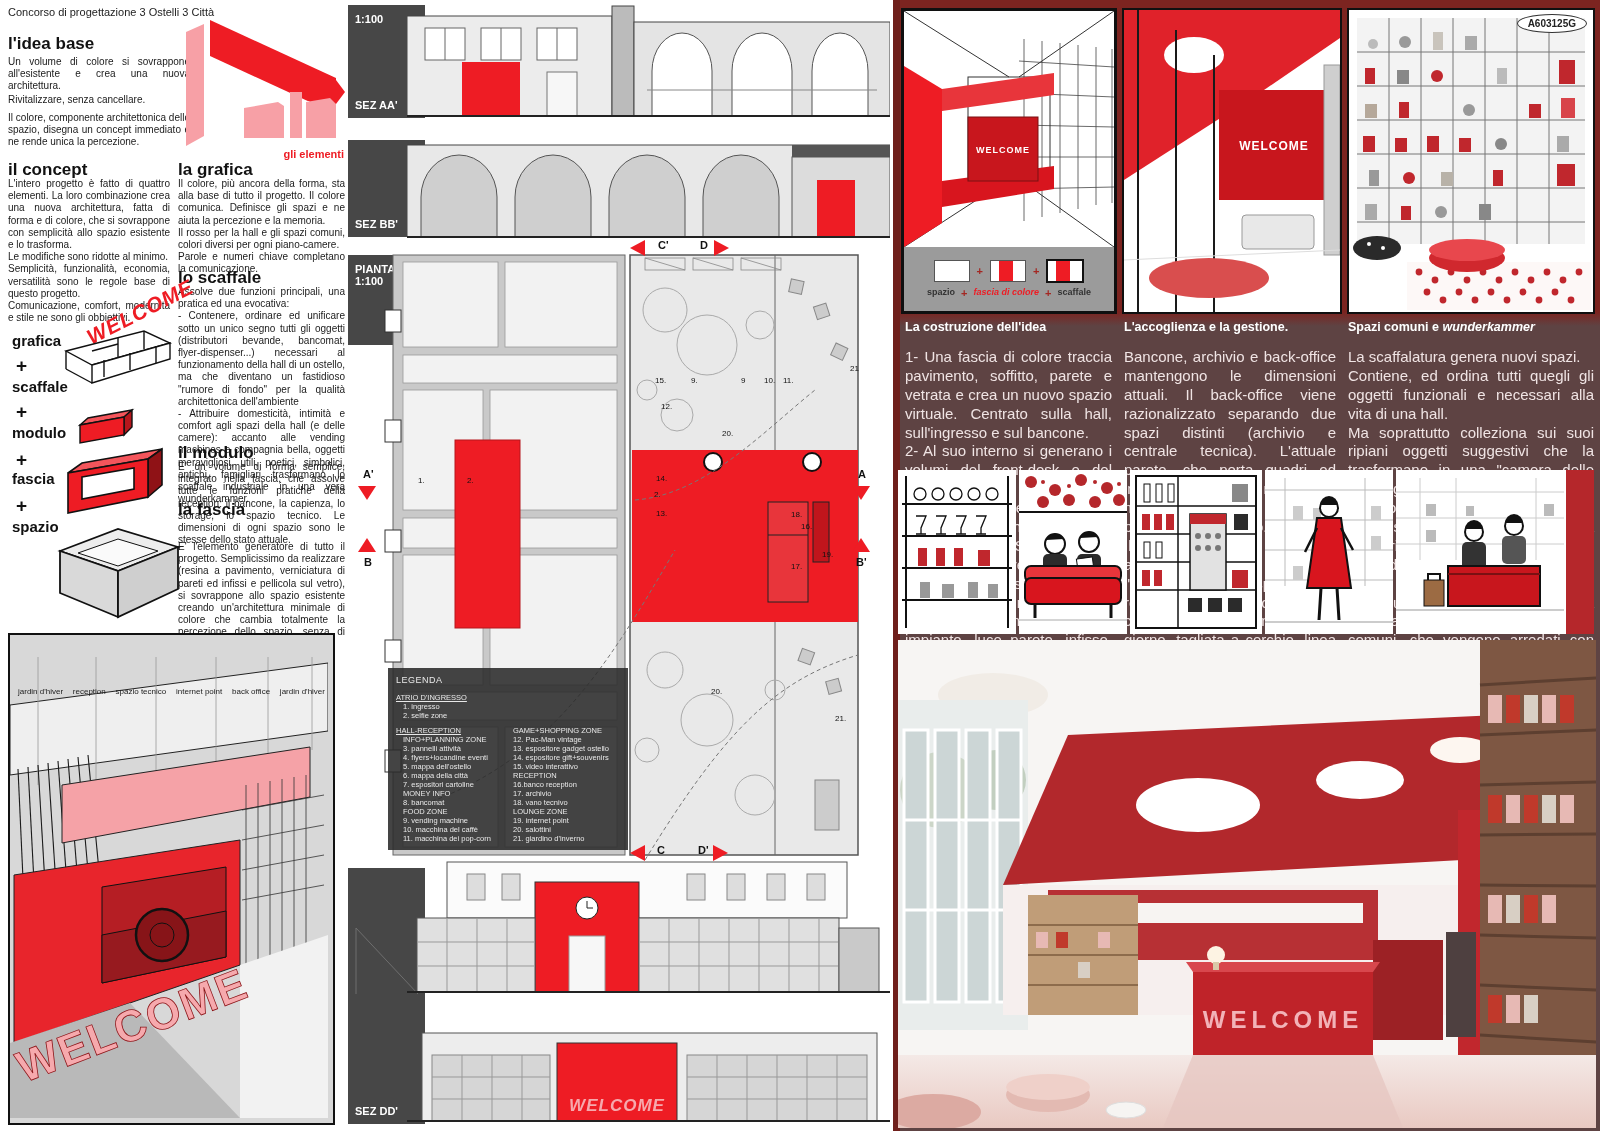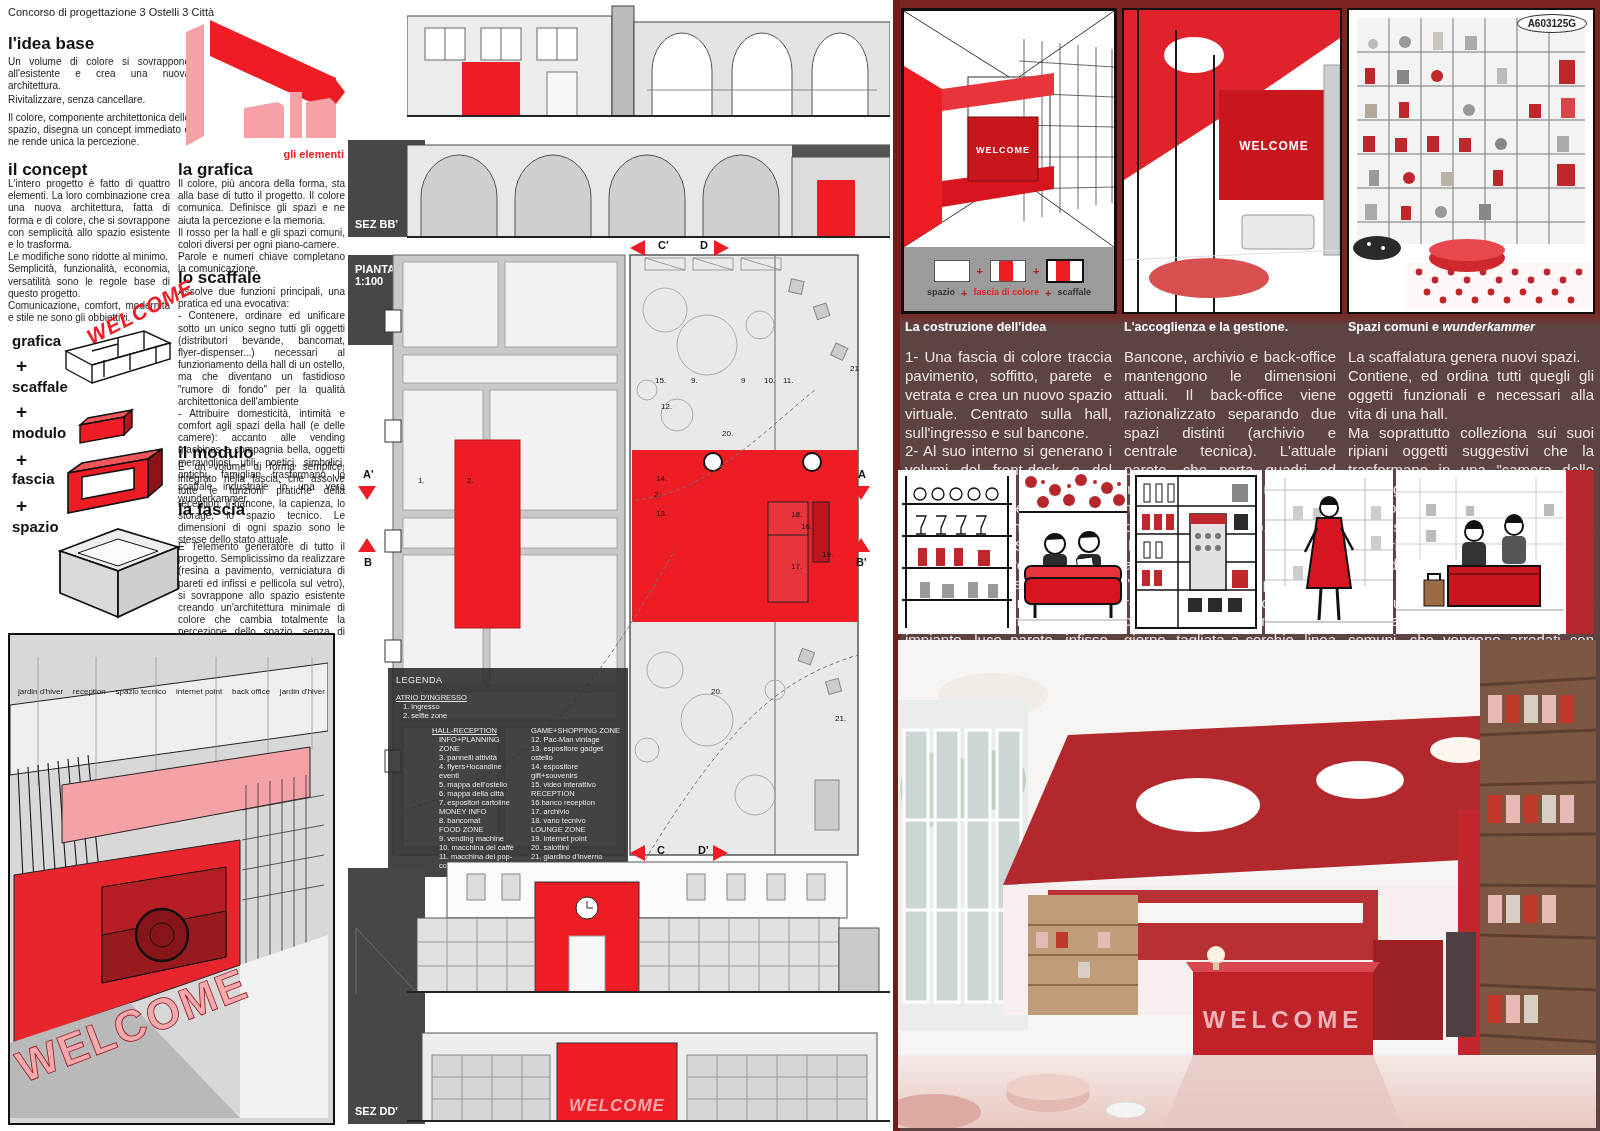--- a/index.html
+++ b/index.html
@@ -2,36 +2,36 @@
 <html><head>
 <meta charset="utf-8">
 <style>
   html,body{margin:0;padding:0;background:#888;}
   .board{position:relative;width:1600px;height:1131px;background:#fff;overflow:hidden;
          font-family:"Liberation Sans",sans-serif;color:#111;}
   .abs{position:absolute;}
   .h{font-weight:bold;font-size:17px;}
   .p{font-size:10px;line-height:1.22;text-align:justify;white-space:pre-line;color:#1a1a1a;}
   .title{font-size:11px;color:#222;}
-  .red{color:#ee1c24;}
+  .red{color:#ee1c24;font-style:italic;}
   
   .secblock{position:absolute;background:#474747;color:#fff;}
   .seclabel{position:absolute;left:7px;bottom:7px;font-weight:bold;font-size:11px;white-space:pre-line;}
   .sectop{position:absolute;left:7px;top:8px;font-weight:bold;font-size:11px;white-space:pre-line;}
   .mk{position:absolute;font-weight:bold;font-size:11px;color:#111;}
   .tri{position:absolute;width:0;height:0;}
   .tri-l{border-top:8px solid transparent;border-bottom:8px solid transparent;border-right:15px solid #ee1c24;}
   .tri-r{border-top:8px solid transparent;border-bottom:8px solid transparent;border-left:15px solid #ee1c24;}
   .tri-u{border-left:9px solid transparent;border-right:9px solid transparent;border-bottom:14px solid #ee1c24;}
   .tri-d{border-left:9px solid transparent;border-right:9px solid transparent;border-top:14px solid #ee1c24;}
   .legend{position:absolute;left:388px;top:668px;width:224px;background:rgba(42,42,42,.88);
           color:#e8e8e8;font-size:7.5px;line-height:1.2;padding:7px 8px;}
   .legend .lg-title{font-size:9px;letter-spacing:.5px;margin-bottom:7px;}
   .legend .u{text-decoration:underline;}
-  .legend .cols{display:flex;gap:10px;margin-top:6px;margin-left:36px;}
+  .legend .cols{display:flex;gap:10px;margin-top:6px;}
   .legend .cols>div{flex:1;}
   .legend .ind{padding-left:7px;}
   .pnum{position:absolute;font-size:8px;color:#111;}
   
   .stack-label{position:absolute;left:12px;font-weight:bold;font-size:15px;color:#111;}
   .stack-plus{position:absolute;left:16px;font-weight:bold;font-size:19px;color:#111;}
   .welcome-rot{position:absolute;left:82px;top:300px;transform:rotate(-27deg);
                color:#ee1c24;font-weight:bold;font-style:italic;font-size:21px;letter-spacing:1px;}
   .glielem{position:absolute;left:230px;top:148px;width:114px;text-align:right;
            color:#ee1c24;font-weight:bold;font-size:11px;}
@@ -194,20 +194,24 @@
     <div class="bl-labels">
         <div>jardin d'hiver</div>
         <div>reception</div>
         <div>spazio tecnico</div>
         <div>internet point</div>
         <div>back office</div>
         <div>jardin d'hiver</div>
       </div>
   </div>
 
+  <div class="secblock" style="left:348px;top:5px;width:77px;height:113px;">
+    <div class="sectop">1:100</div>
+    <div class="seclabel">SEZ AA'</div>
+  </div>
   <svg class="abs" style="left:407px;top:0;" width="483" height="124">
     <rect x="0" y="16" width="205" height="100" fill="#ececec" stroke="#444"></rect>
     <g fill="#fff" stroke="#666">
       <rect x="18" y="28" width="40" height="32"></rect>
         <rect x="74" y="28" width="40" height="32"></rect>
         <rect x="130" y="28" width="40" height="32"></rect>
       <line x1="38" y1="28" x2="38" y2="60"></line>
         <line x1="94" y1="28" x2="94" y2="60"></line>
         <line x1="150" y1="28" x2="150" y2="60"></line>
     </g>

